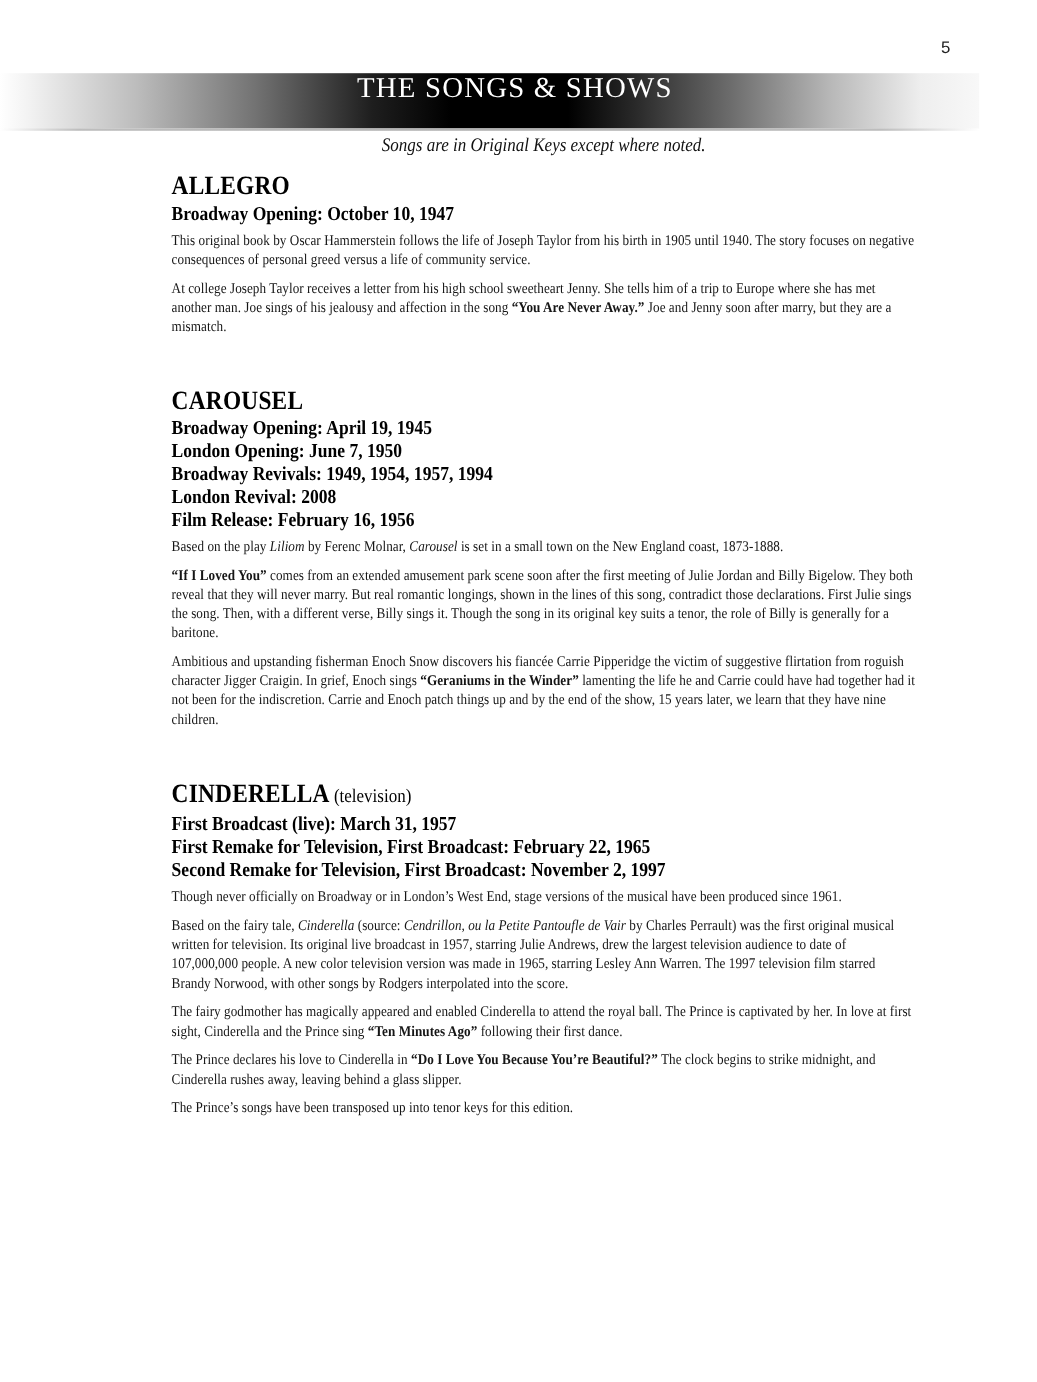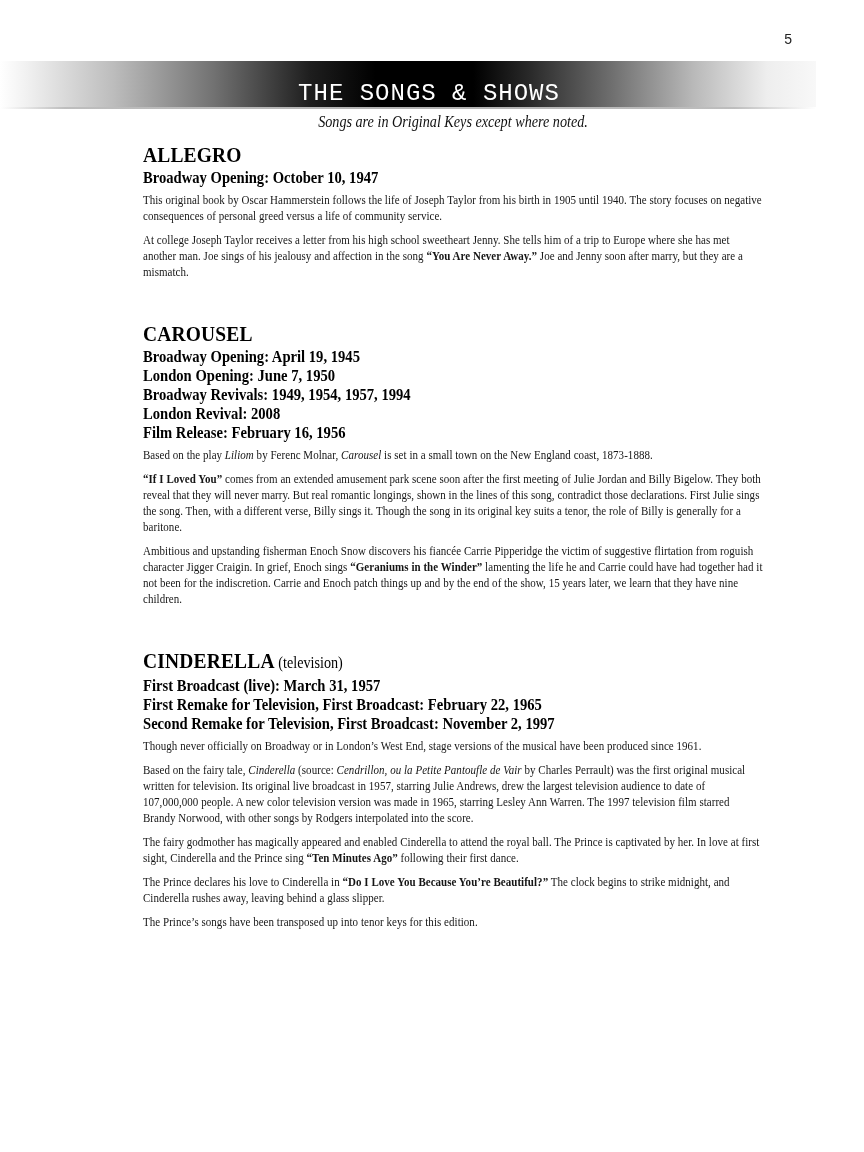--- a/index.html
+++ b/index.html
@@ -24,26 +24,25 @@
     font-size: 14px;
     color: #222222;
   }
   .band {
     position: absolute;
     top: 61px;
     left: 0;
     width: 816px;
     height: 46px;
     display: flex;
-    align-items: flex-end;
+    align-items: flex-start;
     background: linear-gradient(90deg,
       #ffffff 0%, #f2f2f2 3%, #bcbcbc 14%, #737373 26%,
       #1e1e1e 38%, #000000 46%, #000000 58%, #2a2a2a 65%,
       #6f6f6f 75%, #b9b9b9 85%, #eeeeee 94%, #f8f8f8 100%);
-    font-family: Liberation Mono, monospace;
   }
   .band::after {
     content: "";
     position: absolute;
     left: 0;
     right: 0;
     top: 100%;
     height: 2px;
     background: linear-gradient(90deg,
       rgba(180,180,180,0) 0%, rgba(178,178,178,0.85) 8%,

